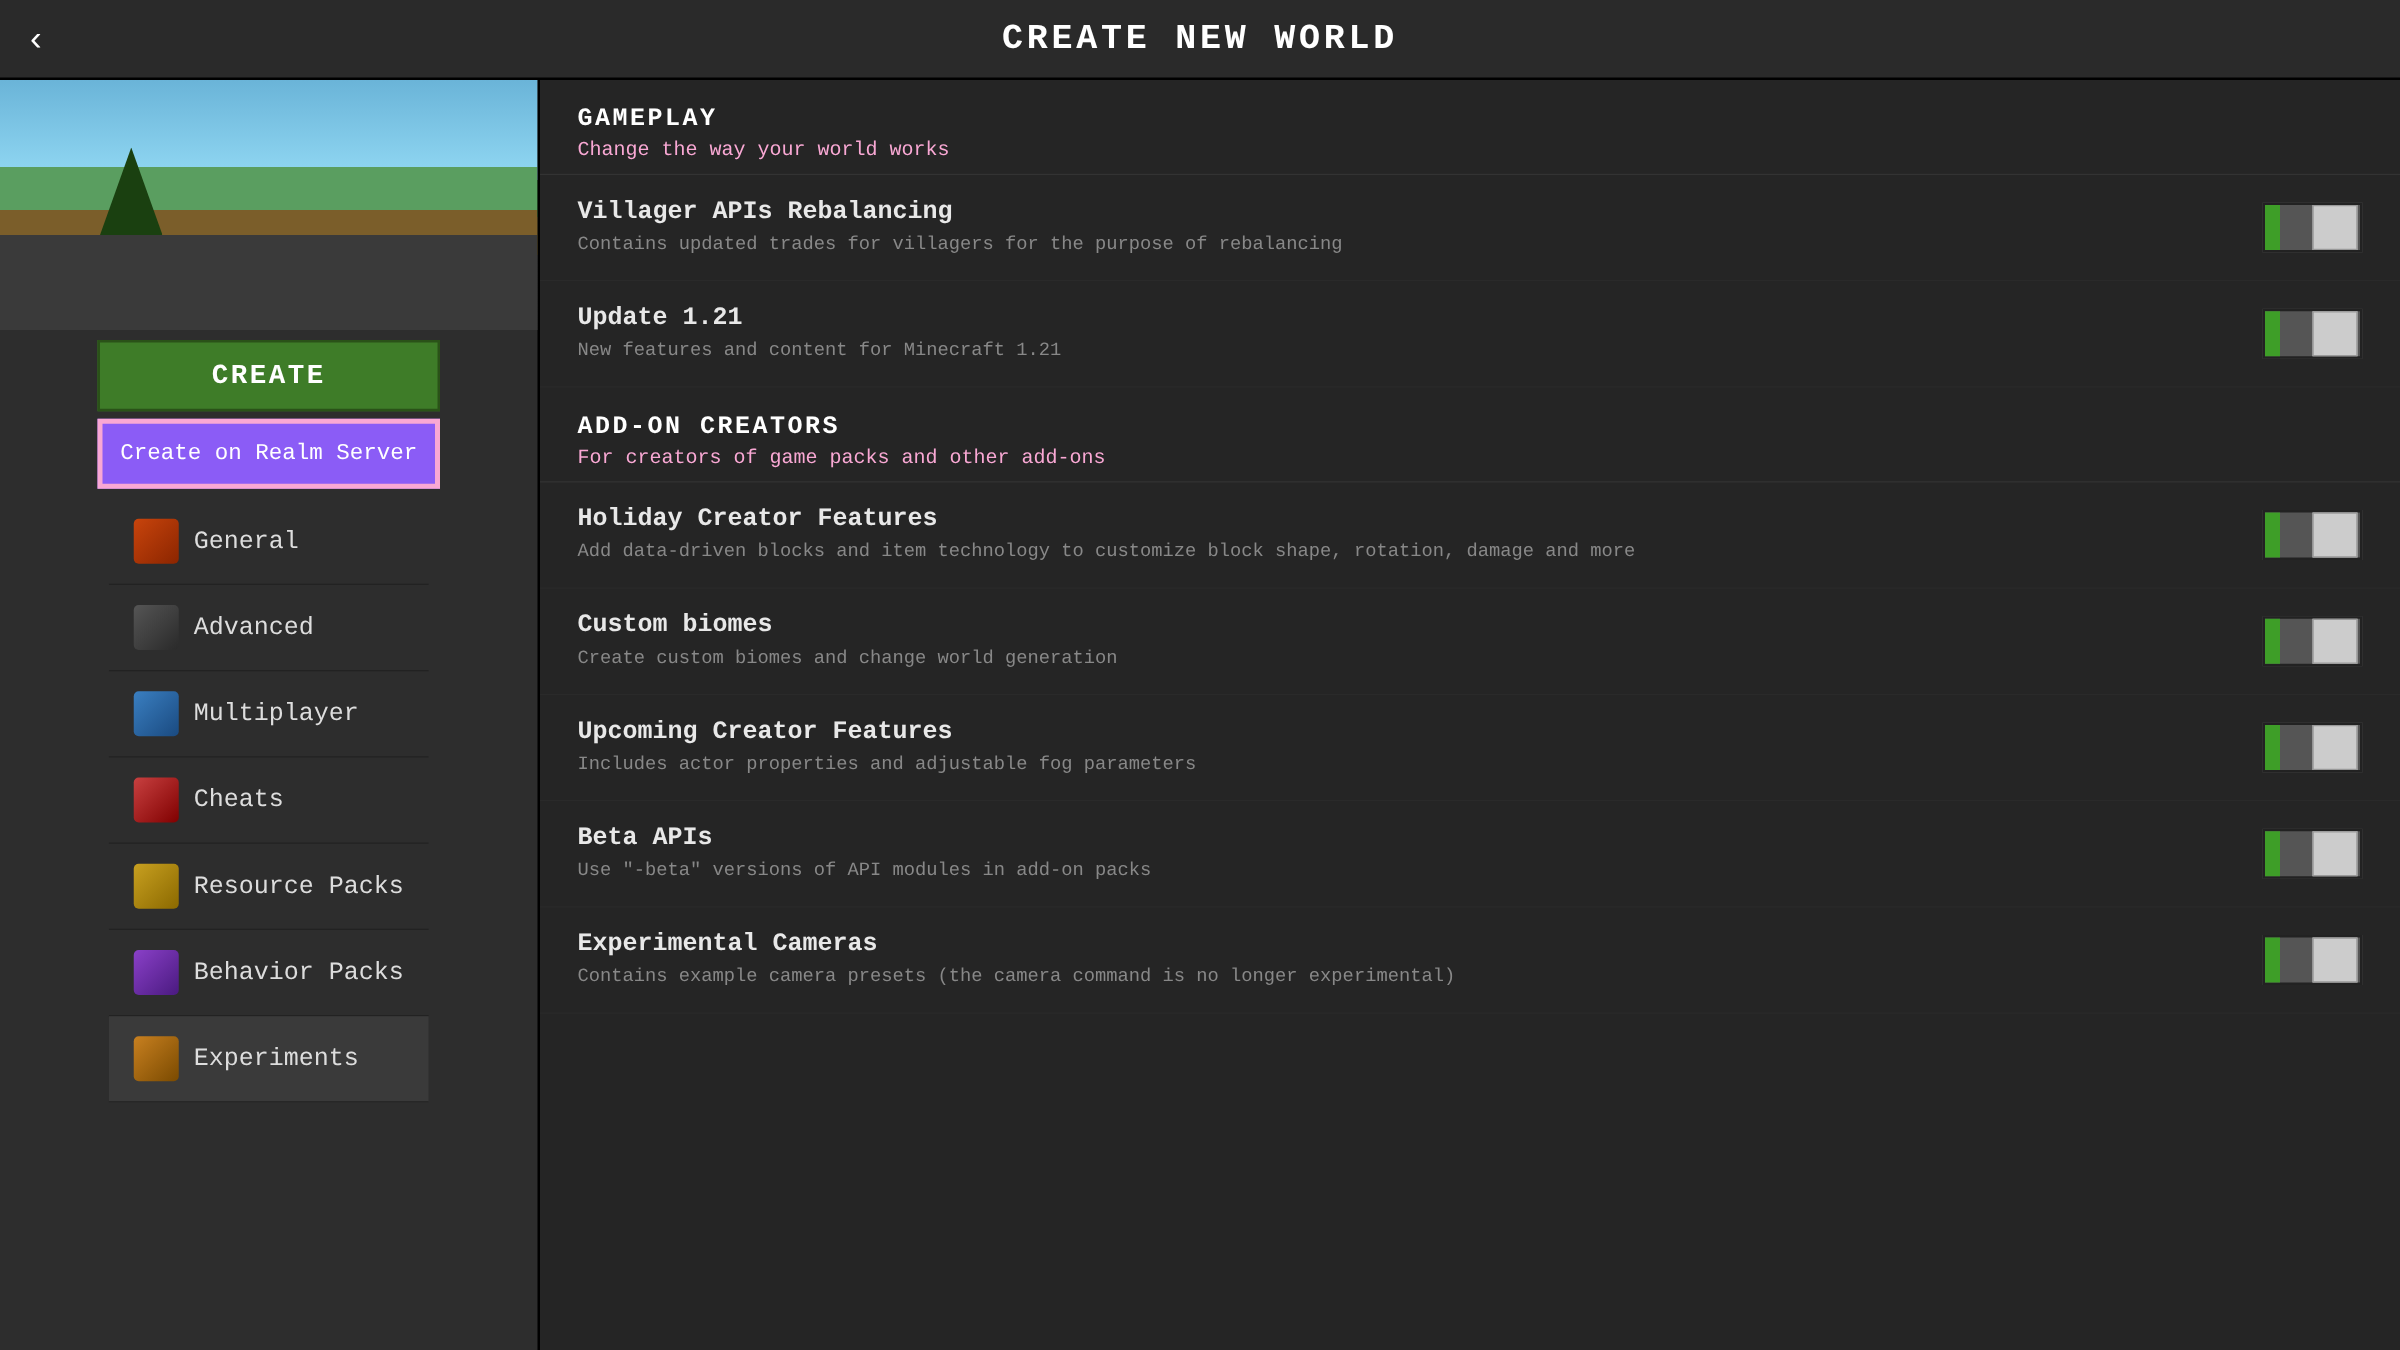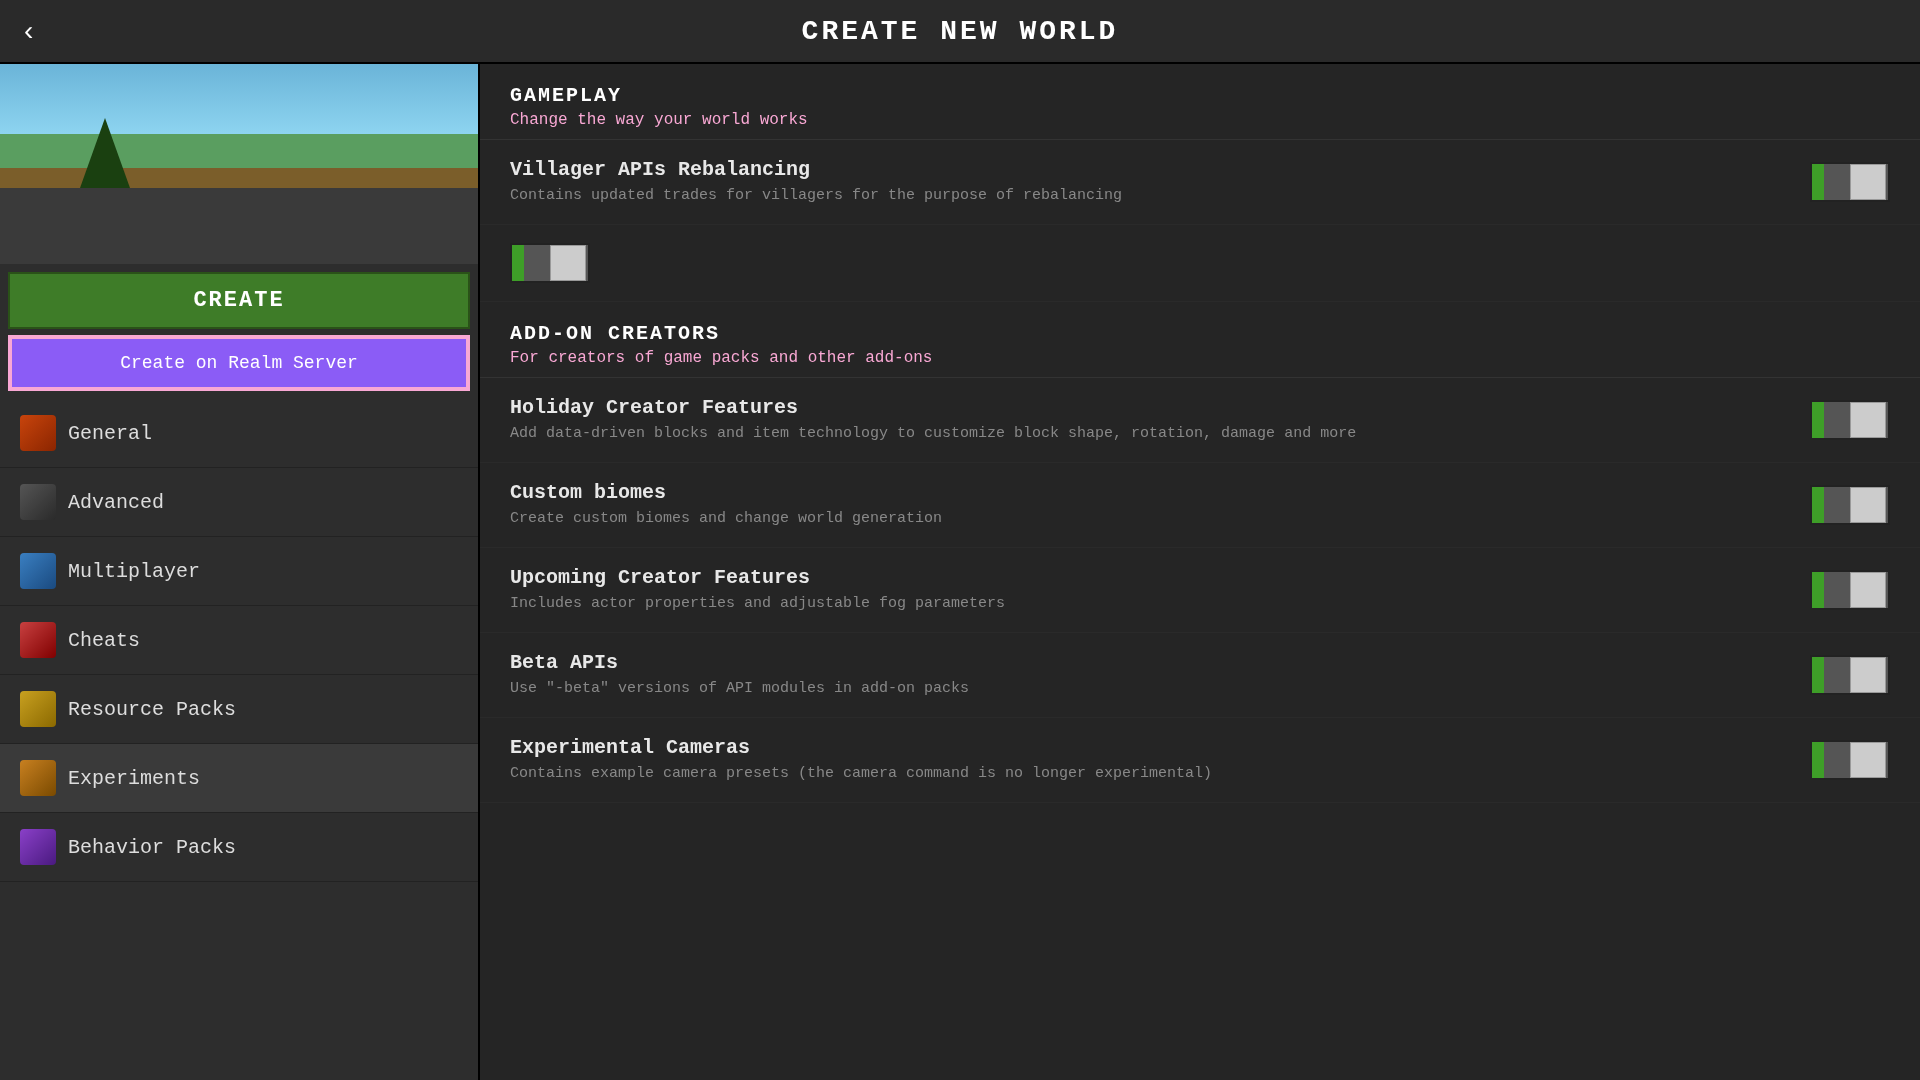--- a/index.html
+++ b/index.html
@@ -46,26 +46,27 @@
 
     
     .main {
       display: flex;
       flex: 1;
       overflow: hidden;
     }
 
     
     .sidebar {
-      width: 480px;
+      width: 432px;
       background: #2d2d2d;
       display: flex;
       flex-direction: column;
       border-right: 2px solid #000;
       overflow: hidden;
+      align-items: center;
     }
 
     .world-preview {
       width: 100%;
       height: 200px;
       background: linear-gradient(180deg, #87ceeb 0%, #87ceeb 40%, #228B22 40%, #228B22 55%, #8B6914 55%, #8B6914 70%, #555 70%);
       position: relative;
       overflow: hidden;
     }
 
@@ -325,27 +326,27 @@
           <span>Multiplayer</span>
         </div>
         <div class="nav-item">
           <div class="nav-icon icon-cheats"></div>
           <span>Cheats</span>
         </div>
         <div class="nav-item">
           <div class="nav-icon icon-resource"></div>
           <span>Resource Packs</span>
         </div>
+        <div class="nav-item">
+          <div class="nav-icon icon-behavior"></div>
+          <span>Behavior Packs</span>
+        </div>
         <div class="nav-item active">
           <div class="nav-icon icon-experiments"></div>
           <span>Experiments</span>
-        </div>
-        <div class="nav-item">
-          <div class="nav-icon icon-behavior"></div>
-          <span>Behavior Packs</span>
         </div>
       </nav>
   </div>
 
   <div class="content">
 
     <div class="section-header">
       <div class="section-title">GAMEPLAY</div>
       <div class="section-desc">Change the way your world works</div>
     </div>
@@ -357,20 +358,24 @@
             <div class="setting-desc">Contains updated trades for villagers for the purpose of rebalancing</div>
           </div>
           <div class="toggle-container">
             <div class="toggle on">
               <div class="toggle-green-line"></div>
               <div class="toggle-knob"></div>
             </div>
           </div>
         </div>
         <div class="setting-row">
+          <div class="setting-info">
+            <div class="setting-name">Update 1.21</div>
+            <div class="setting-desc">New features and content for Minecraft 1.21</div>
+          </div>
           <div class="toggle-container">
             <div class="toggle on">
               <div class="toggle-green-line"></div>
               <div class="toggle-knob"></div>
             </div>
           </div>
         </div>
       </div>
 
     <div class="section-header">

